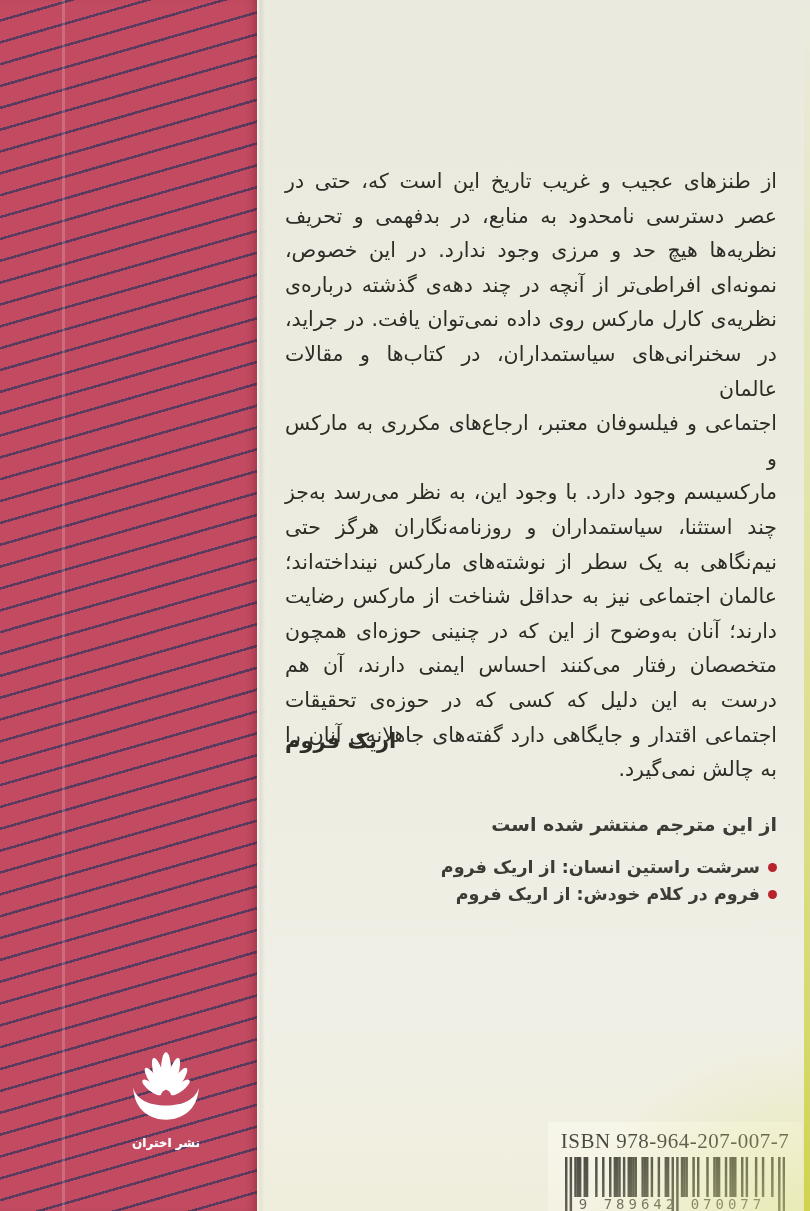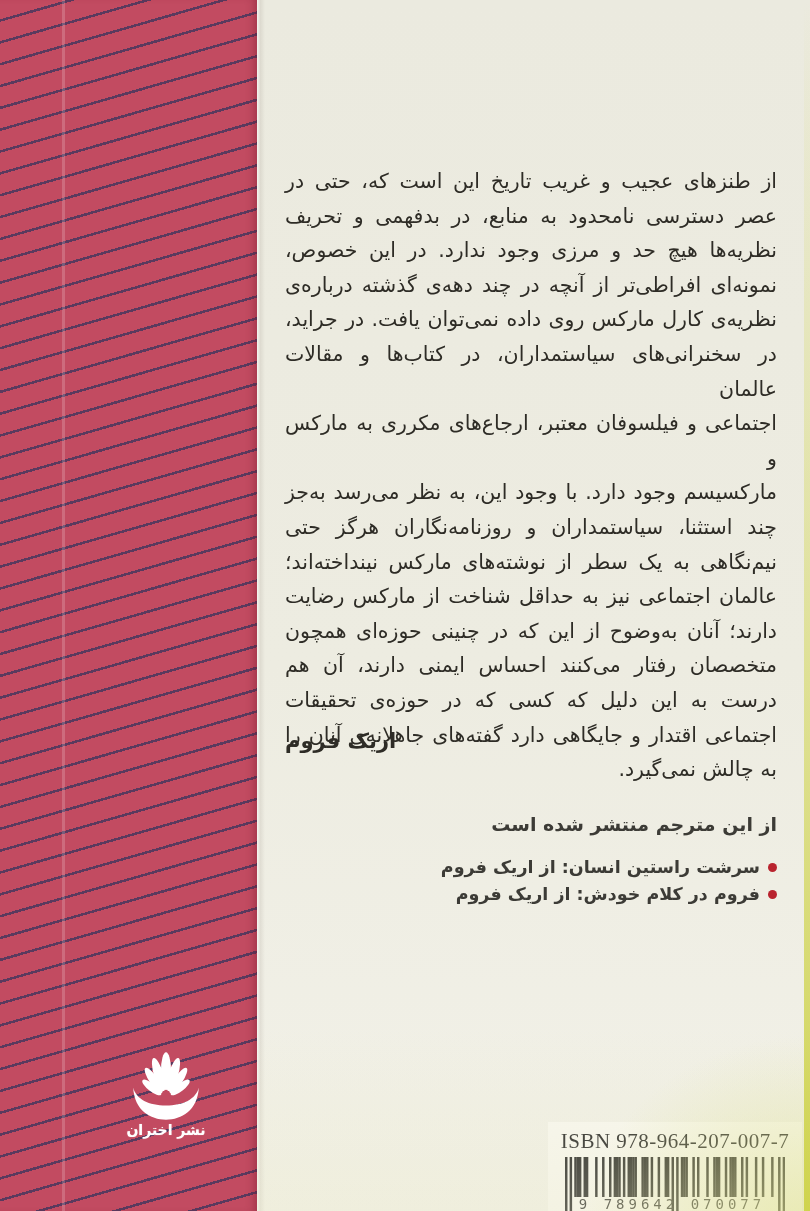--- a/index.html
+++ b/index.html
@@ -24,21 +24,21 @@
   .page-edge{
     position:absolute; left:257px; top:0; width:8px; height:100%;
     background:linear-gradient(90deg, rgba(255,255,255,.55), rgba(90,70,60,.10) 40%, rgba(90,70,60,0));
   }
   
   .publisher{
     position:absolute; left:94px; top:1050px; width:144px; text-align:center; color:#fff;
   }
   .publisher svg{display:block; margin:0 auto; width:92px; height:72px;}
   .pubname{
-    margin-top:0; font-size:14px; font-weight:bold; letter-spacing:1px;
+    margin-top:14px; font-size:12px; font-weight:bold; letter-spacing:1px;
     text-shadow:0 0 1px rgba(255,255,255,.6);
     direction:rtl;
   }
   
   .blurb{
     position:absolute; left:285px; top:164px; width:492px;
     direction:rtl; color:var(--text-dark,#2e2c26);
     font-size:20.5px; line-height:34.6px;
   }
   .blurb-line{ text-align:justify; text-align-last:justify; min-height:34.6px; }

